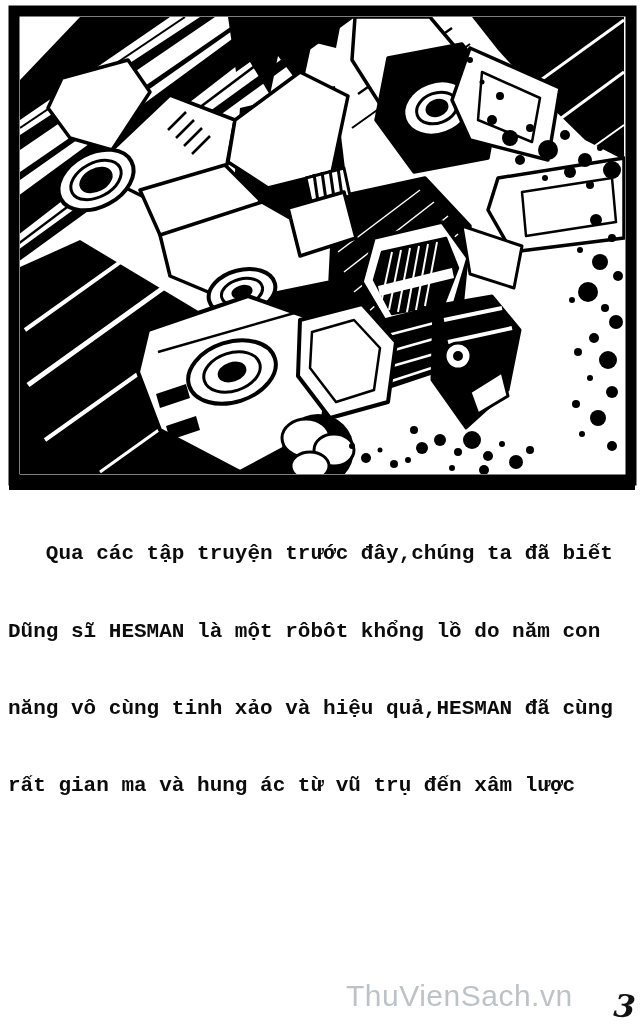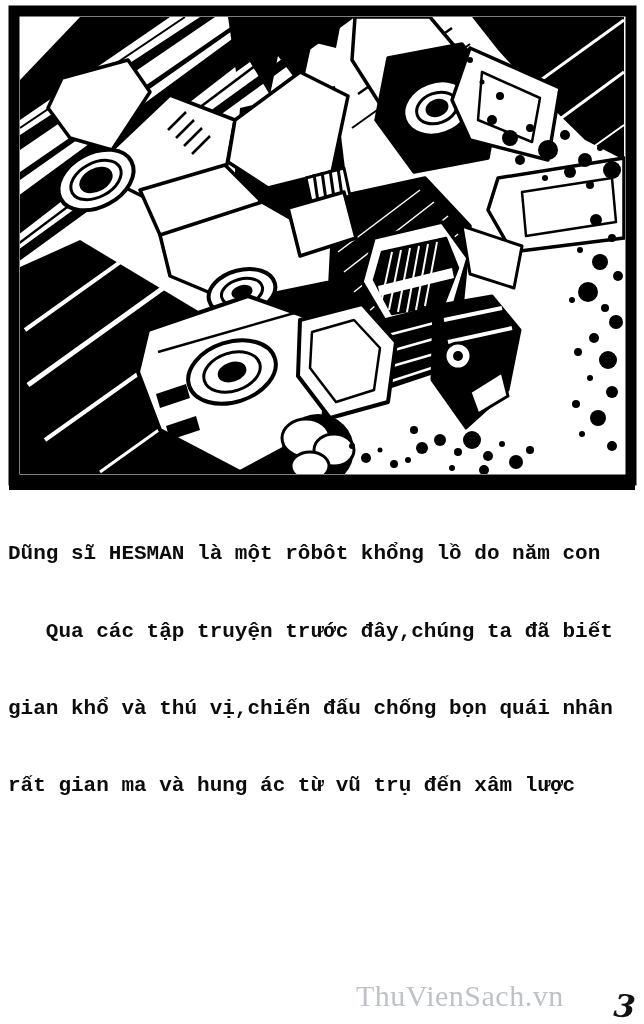--- a/index.html
+++ b/index.html
@@ -9,22 +9,22 @@
   }
   .panel{position:absolute;top:0;left:0;width:644px;height:497px;}
   .story{
     position:absolute;top:490px;left:8px;width:634px;z-index:1;
     font-family:"Liberation Mono", monospace;font-weight:700;
     font-size:21px;line-height:25.7px;color:#0c0c0c;
     white-space:pre;letter-spacing:0;
   }
   .story .line{height:25.7px;}
   .watermark{
-    position:absolute;left:356px;top:979px;z-index:3;
-    font-family:Liberation Serif, serif;font-size:30px;font-weight:400;
+    position:absolute;left:346px;top:979px;z-index:3;
+    font-family:Liberation Sans, sans-serif;font-size:30px;font-weight:400;
     color:rgba(148,156,165,0.62);letter-spacing:0.5px;white-space:nowrap;
   }
   .pageno{
     position:absolute;left:614px;top:988px;z-index:4;
     font-family:"DejaVu Serif", serif;font-style:italic;font-weight:bold;
     font-size:31px;color:#121212;transform:rotate(5deg);
   }
 </style>
 </head>
 <body>
@@ -243,23 +243,23 @@
       <circle cx="394" cy="464" r="4"></circle>
           <circle cx="414" cy="430" r="4"></circle>
           <circle cx="422" cy="448" r="6"></circle>
       <circle cx="408" cy="460" r="3"></circle>
     </g>
   </g>
 </svg>
 </div>
 
 <div class="story">
+  <div class="line">   Qua các tập truyện trước đây,chúng ta đã biết</div>
   <div class="line">Dũng sĩ HESMAN là một rôbôt khổng lồ do năm con</div>
-  <div class="line">   Qua các tập truyện trước đây,chúng ta đã biết</div>
-  <div class="line">gian khổ và thú vị,chiến đấu chống bọn quái nhân</div>
+  <div class="line">năng vô cùng tinh xảo và hiệu quả,HESMAN đã cùng</div>
   <div class="line">rất gian ma và hung ác từ vũ trụ đến xâm lược</div>
   
   
   
   
   
   
   
   
   

